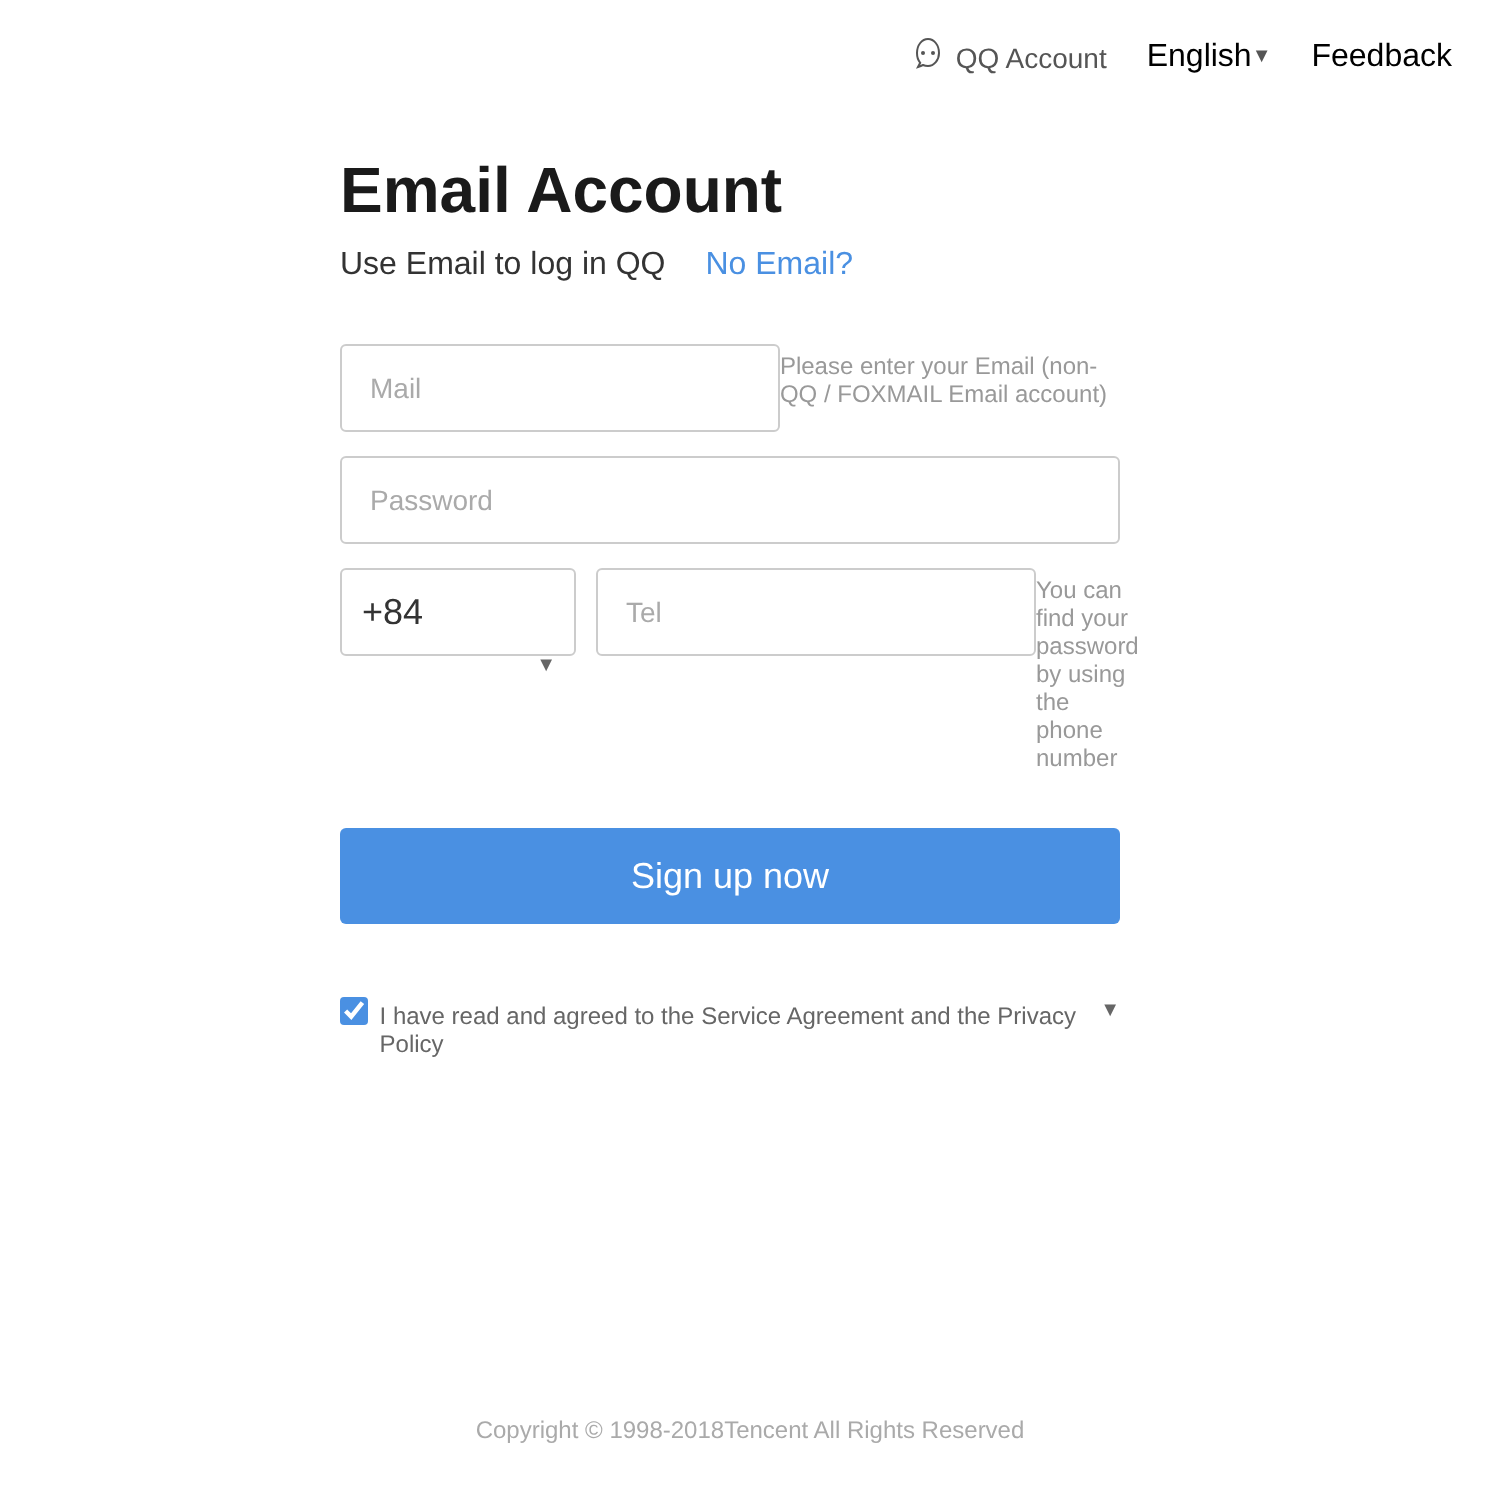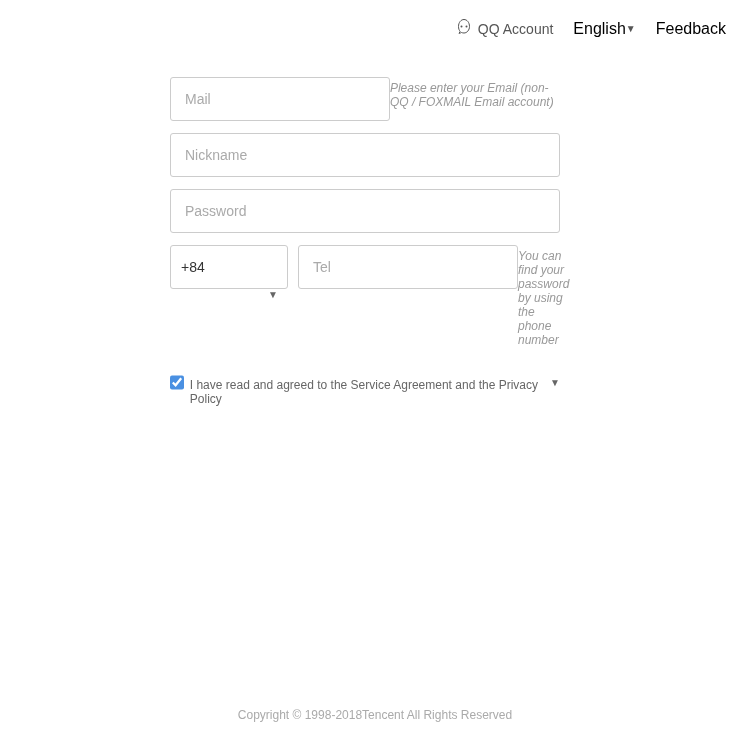--- a/index.html
+++ b/index.html
@@ -92,42 +92,41 @@
     }
 
     .form-input::placeholder {
       color: #aaa;
     }
 
     .form-hint {
       font-size: 12px;
       color: #999;
       margin-top: 4px;
-      font-style: italic;
     }
 
     
     .phone-row {
       display: flex;
       gap: 10px;
       margin-bottom: 4px;
     }
 
     .country-select-wrapper {
       position: relative;
       width: 118px;
     }
 
     .country-select-wrapper select {
       width: 118px;
       height: 44px;
       border: 1px solid #ccc;
       border-radius: 3px;
       padding: 0 10px;
-      font-size: 14px;
+      font-size: 18px;
       color: #333;
       background: #fff;
       cursor: pointer;
       appearance: none;
       -webkit-appearance: none;
       outline: none;
     }
 
     .country-select-wrapper::after {
       content: '▼';
@@ -223,34 +222,36 @@
     <span>QQ Account</span>
   </div>
   <div style="display:flex;align-items:center;gap:0;">
     <span>English</span>
     <span style="font-size:10px;color:#555;">▼</span>
   </div>
   <span>Feedback</span>
 </nav>
 
 <div class="main-content">
-
+  <h1 class="page-title">Email Account</h1>
+
+  <div class="subtitle-row">
+    <span class="subtitle-text">Use Email to log in QQ</span>
+    <a class="no-email-link">No Email?</a>
+  </div>
 
   <div class="form-container">
 
     
     <div class="form-group">
       <input type="email" class="form-input" placeholder="Mail" style="">
       <span class="form-hint">Please enter your Email (non-QQ / FOXMAIL Email account)</span>
     </div>
 
     
-    <div class="form-group">
-      <input type="text" class="form-input" placeholder="Nickname" style="">
-    </div>
 
     
     <div class="form-group">
       <input type="password" class="form-input" placeholder="Password" style="">
     </div>
 
     
     <div class="form-group">
       <div class="phone-row">
         <div class="country-select-wrapper">
@@ -263,20 +264,21 @@
             <option value="+86">+86</option>
             <option value="+91">+91</option>
           </select>
         </div>
         <input type="tel" class="tel-input" placeholder="Tel" style="">
       </div>
       <span class="form-hint">You can find your password by using the phone number</span>
     </div>
 
     
+    <button class="signup-btn">Sign up now</button>
 
     
     <div class="agreement-row">
       <input type="checkbox" class="agreement-checkbox" checked="" style="">
       <span class="agreement-text">I have read and agreed to the Service Agreement and the Privacy Policy</span>
       <span class="agreement-arrow">▼</span>
     </div>
 
   </div>
 </div>

